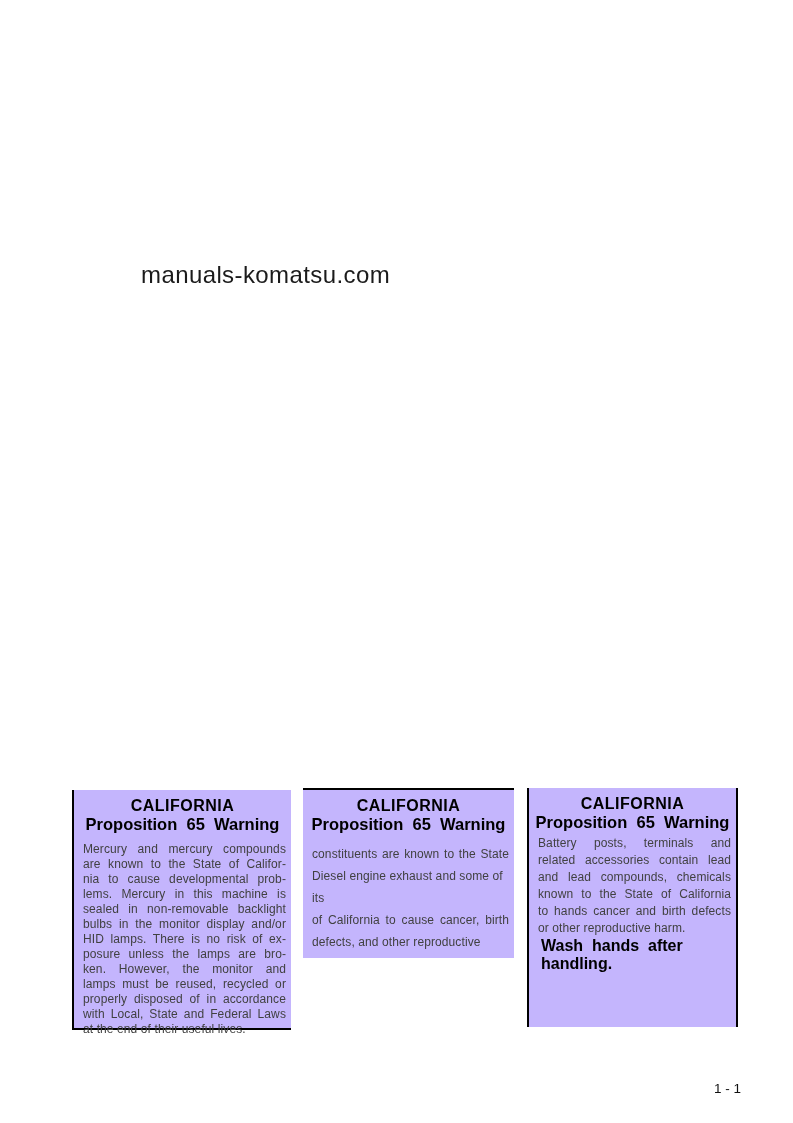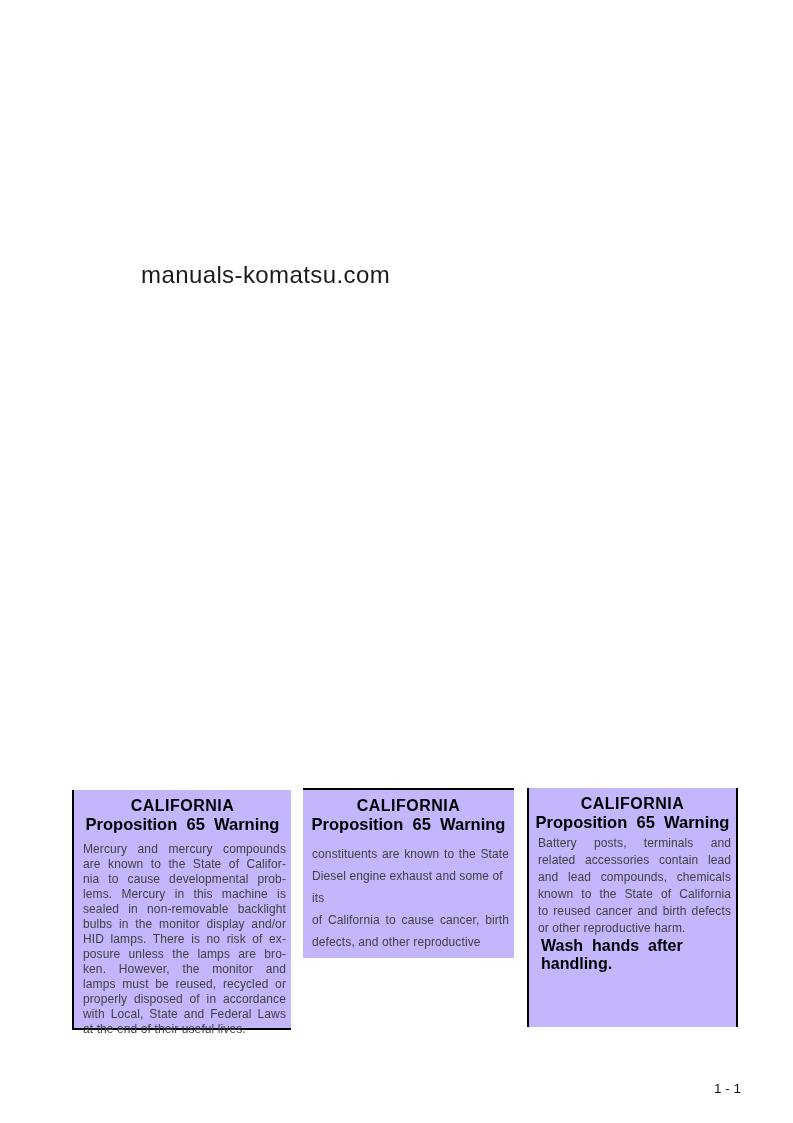--- a/index.html
+++ b/index.html
@@ -142,21 +142,21 @@
   </div>
 
   <div class="warn-box warn-box-3">
     <div class="warn-state">CALIFORNIA</div>
     <div class="warn-heading">Proposition 65 Warning</div>
     <div class="warn-body">
         <div>Battery posts, terminals and</div>
         <div>related accessories contain lead</div>
         <div>and lead compounds, chemicals</div>
         <div>known to the State of California</div>
-        <div>to reused cancer and birth defects</div>
+        <div>to hands cancer and birth defects</div>
         <div>or other reproductive harm.</div>
       </div>
     <div class="warn-emphasis">Wash hands after handling.</div>
   </div>
 
   <div class="page-number">1 - 1</div>
 
 </div>
 
 </body></html>

